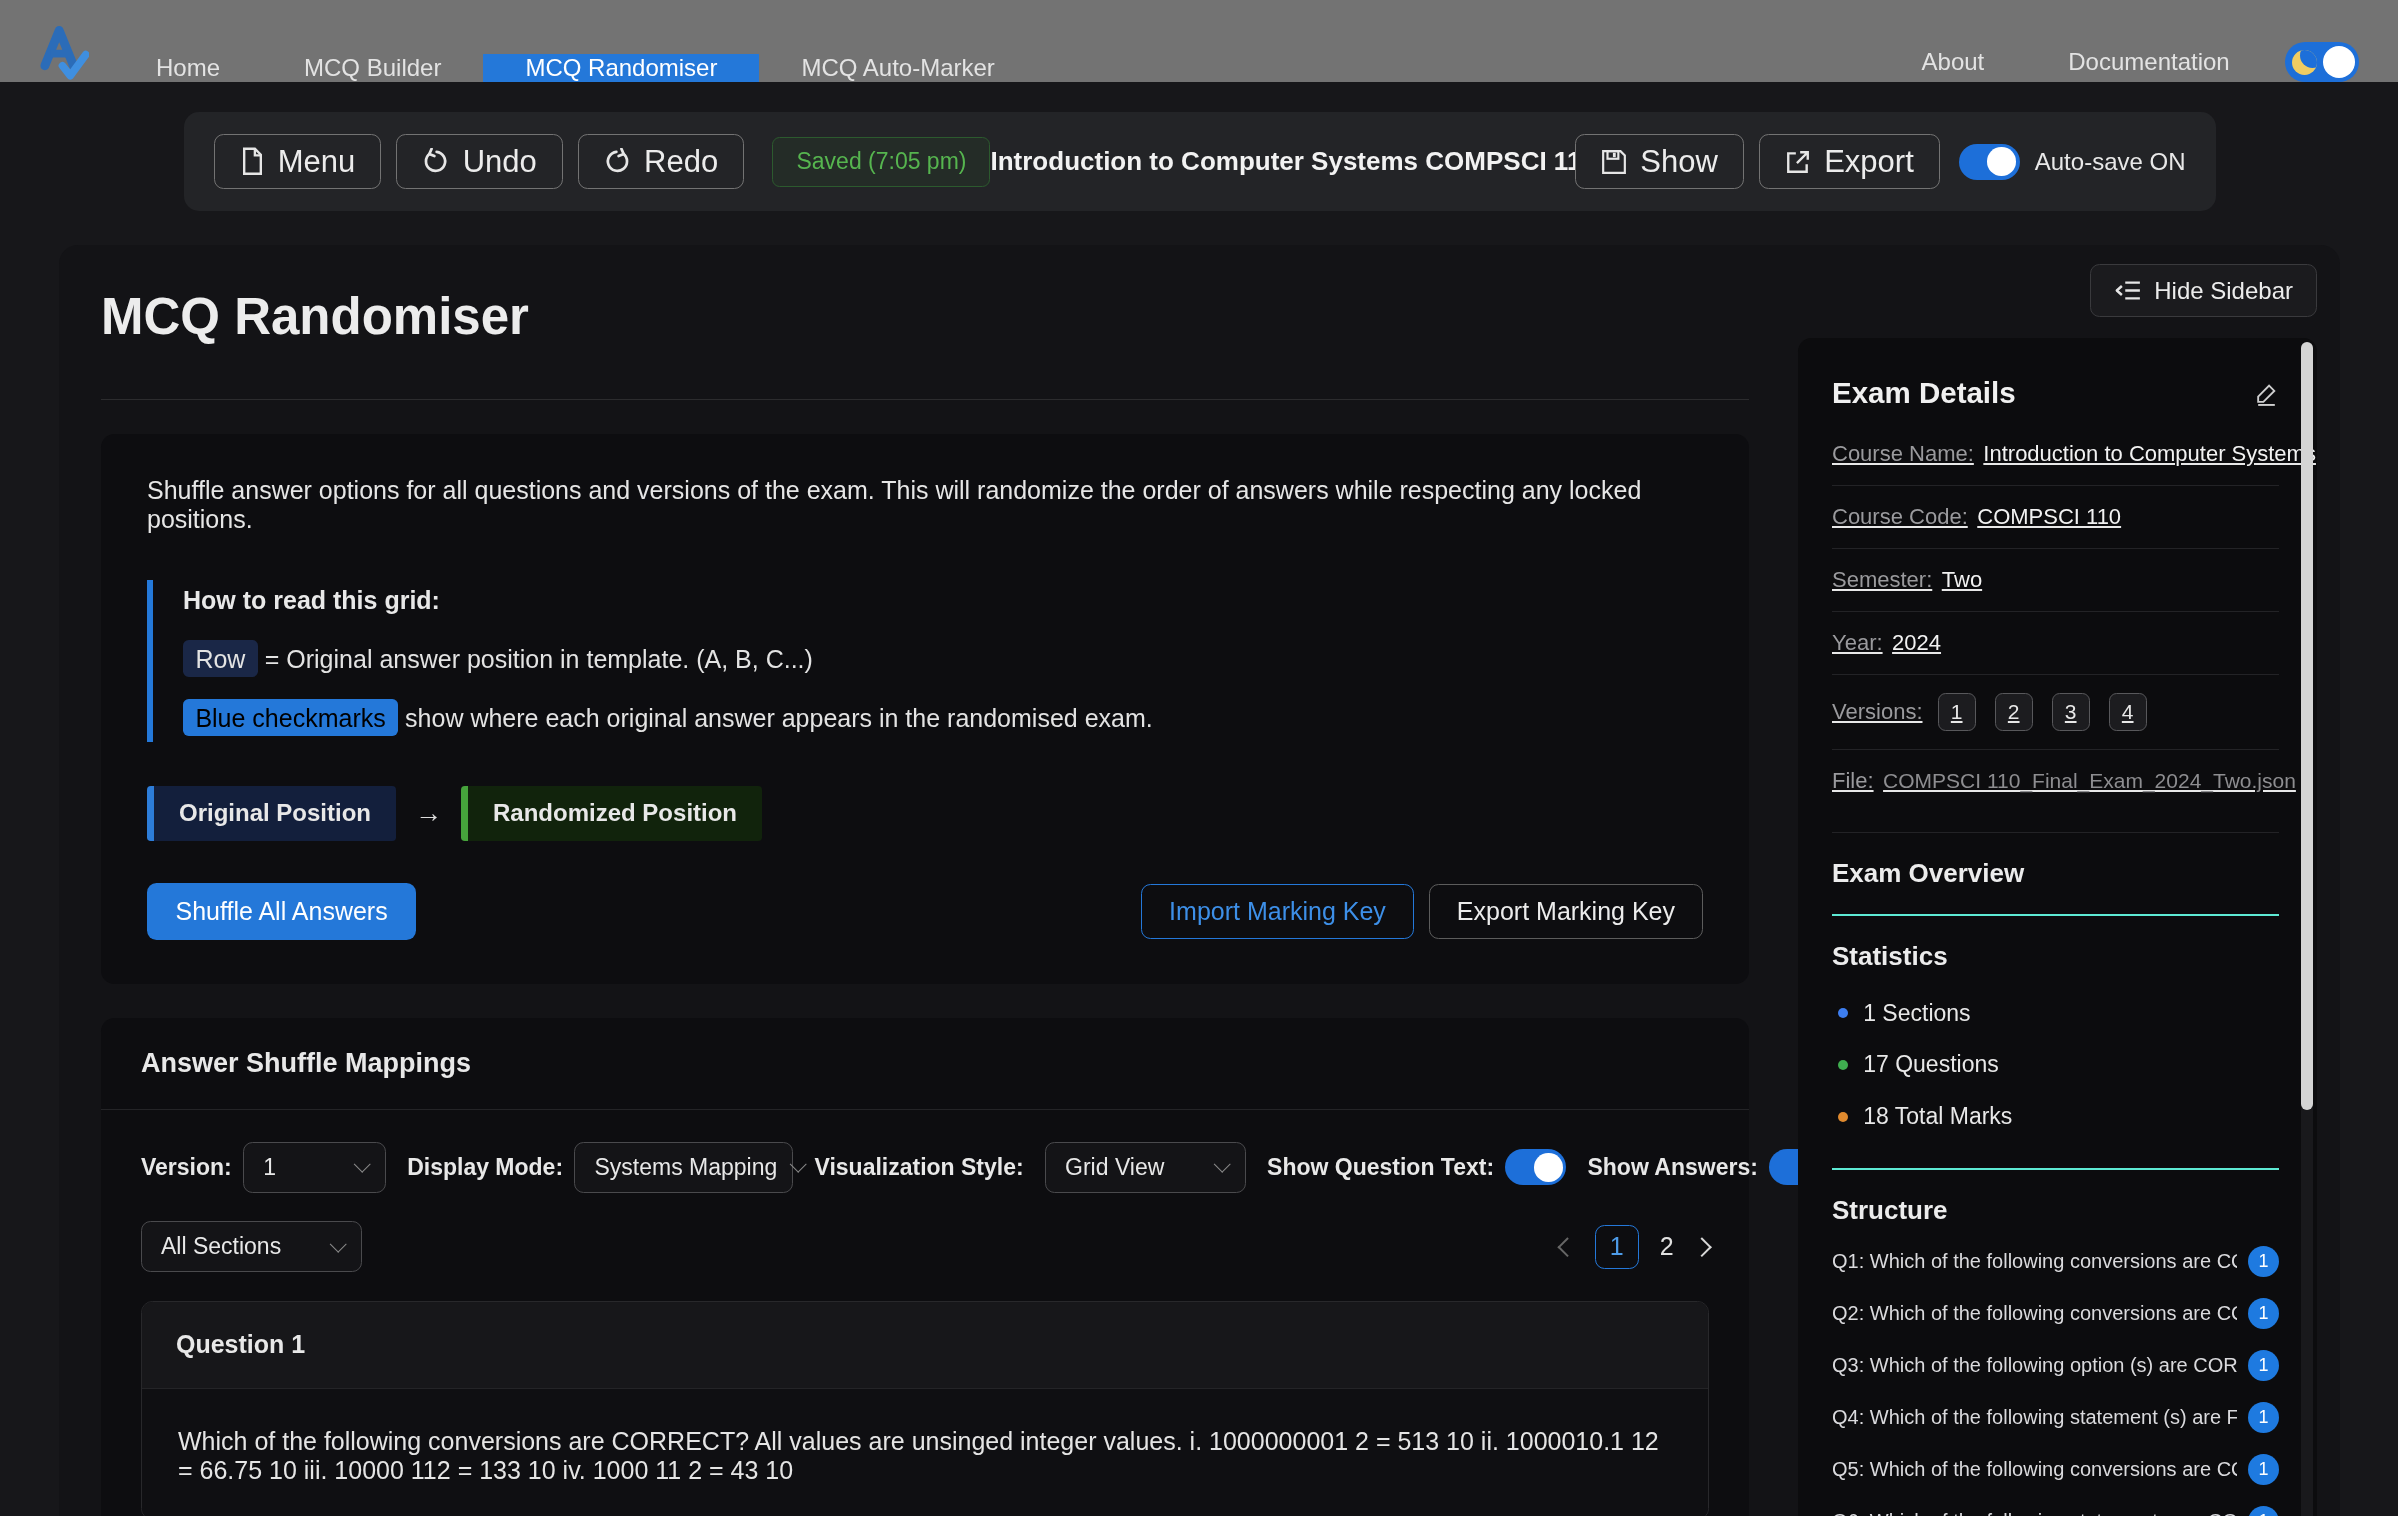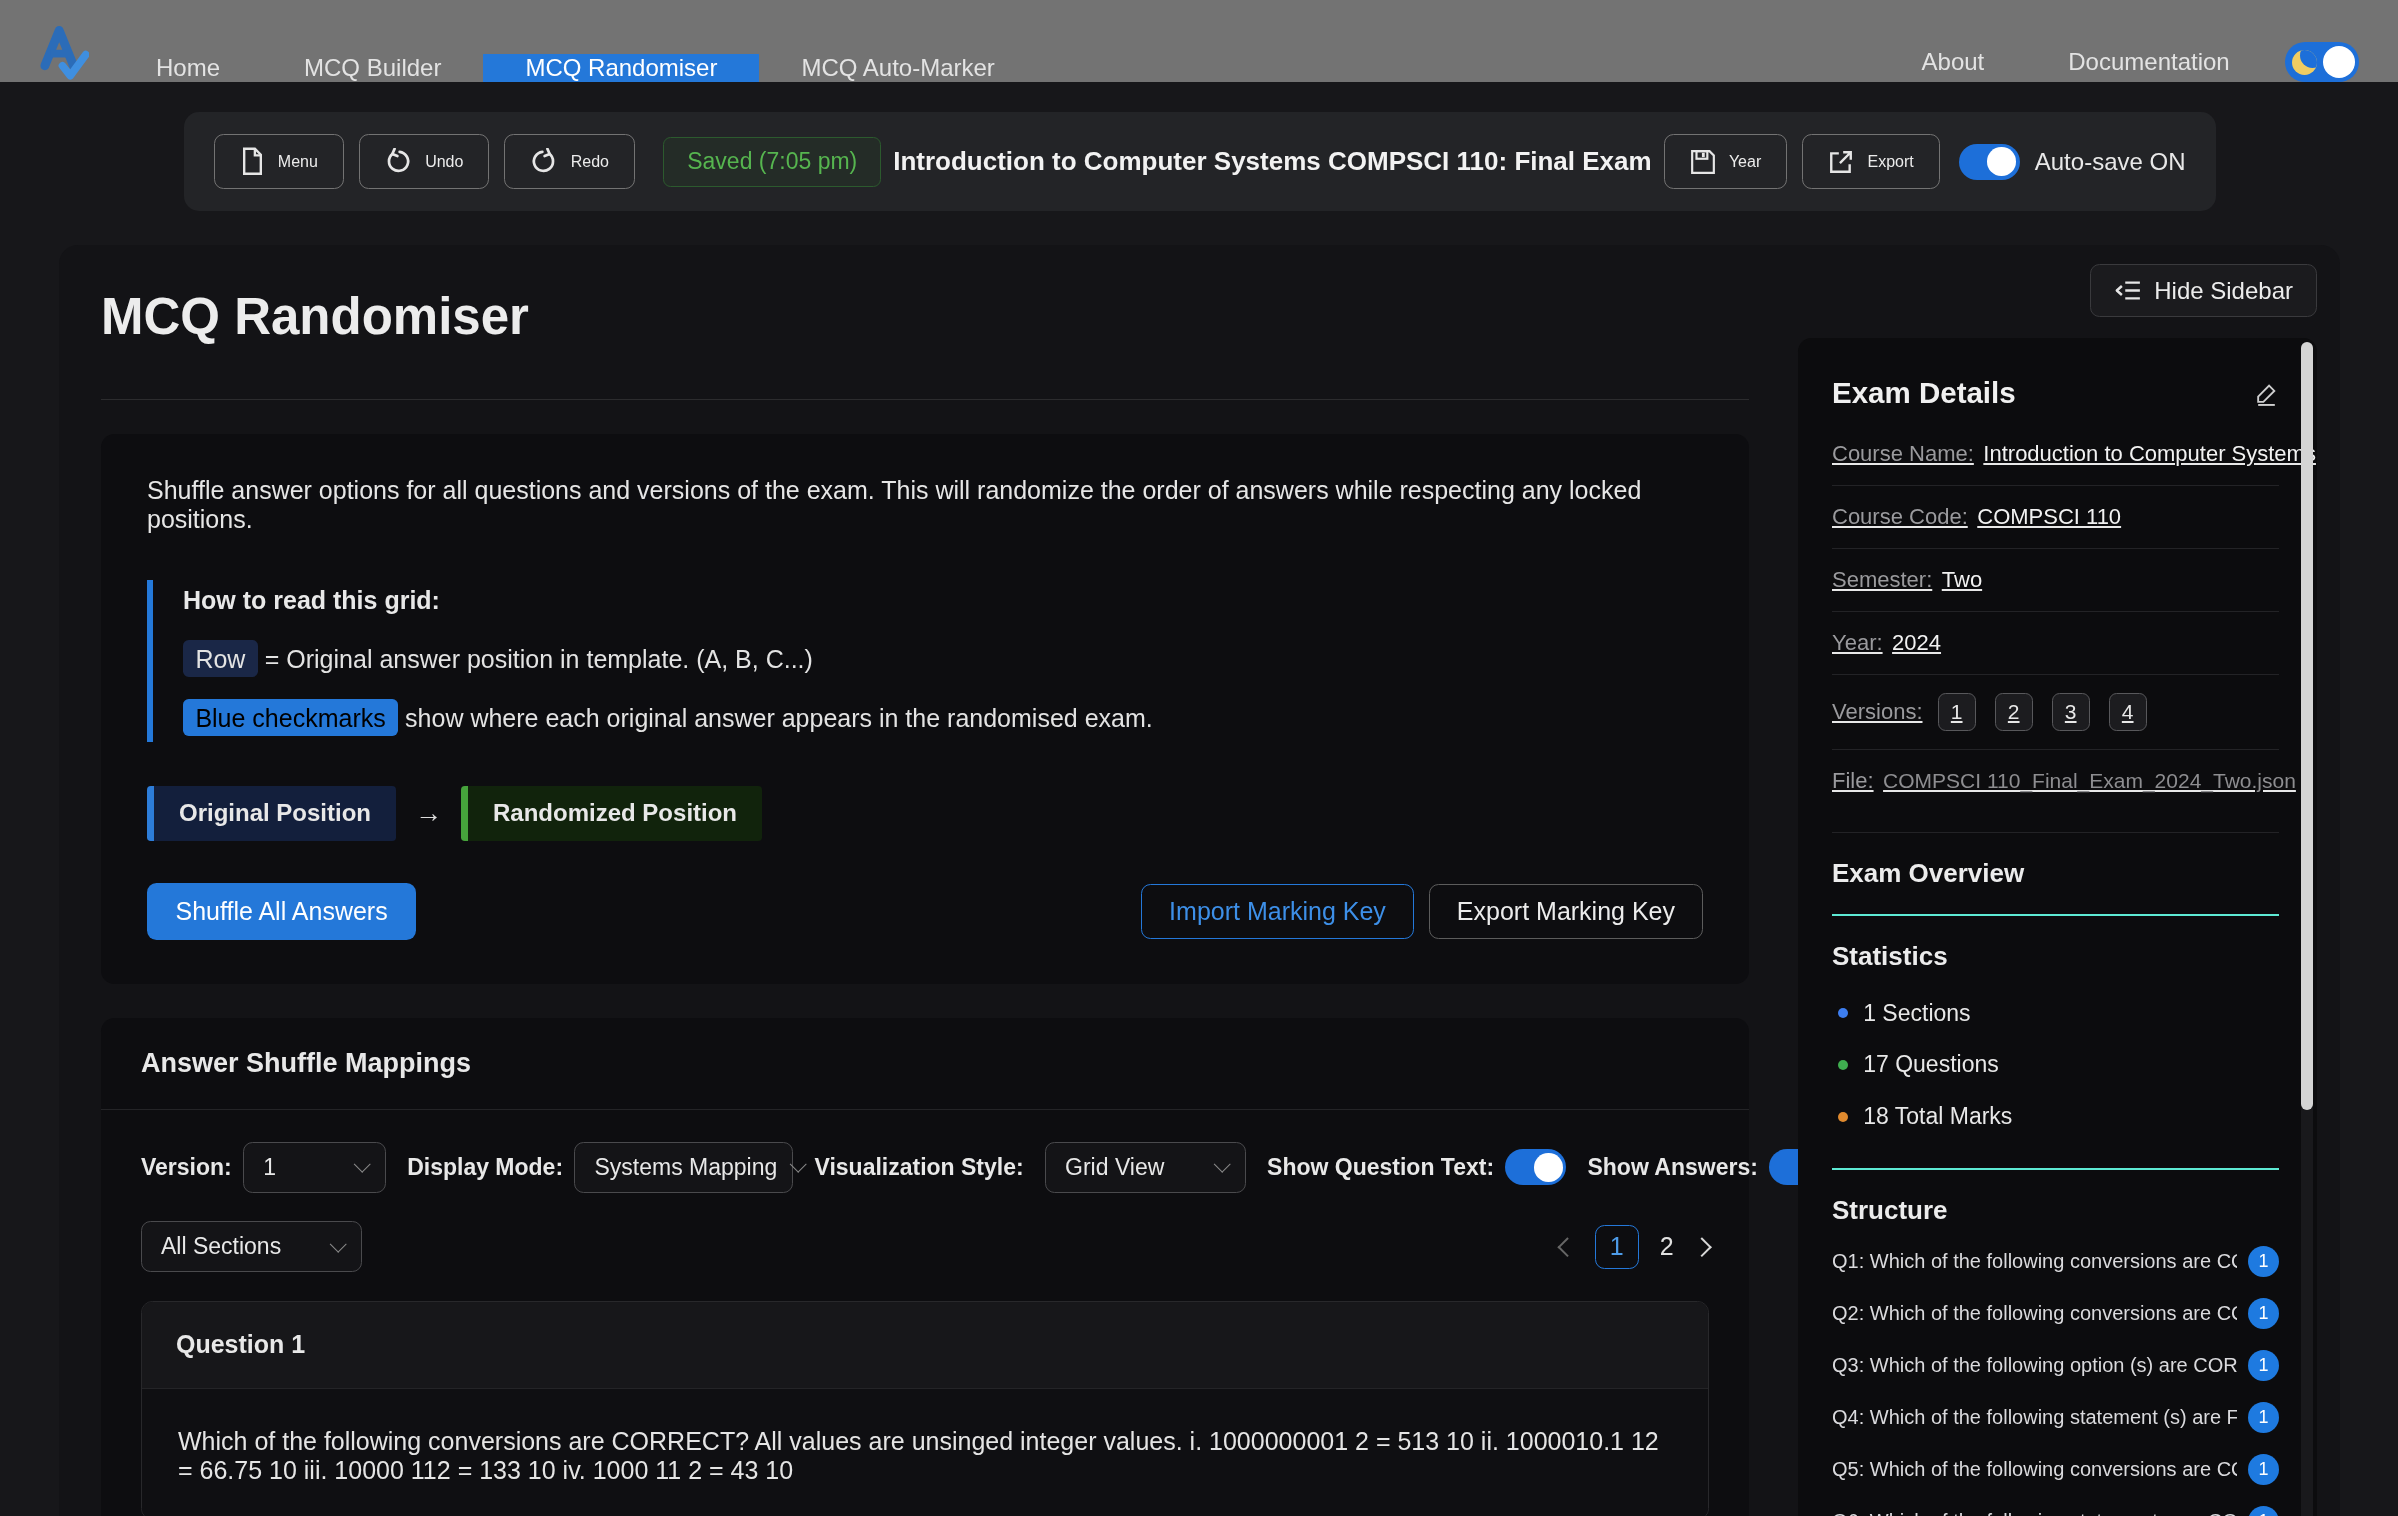--- a/index.html
+++ b/index.html
@@ -32,21 +32,21 @@
     background:#1d6fd9; }
   .theme-knob { position:absolute; right:3.8px; top:3.8px; width:32px; height:32px;
     border-radius:50%; background:#fff; }
   
   .toolbar {
     width:2032px; height:99px; margin:30px auto 0; background:#232427;
     border-radius:15px; display:flex; align-items:center; padding:0 30px;
   }
   .tb-btn {
     display:flex; align-items:center; gap:13.3px; border:1.9px solid #737373;
-    border-radius:9.5px; padding:0 25px; height:55px; font-size:16px; color:#ececec;
+    border-radius:9.5px; padding:0 25px; height:55px; font-size:31px; color:#ececec;
     background:transparent; cursor:pointer; white-space:nowrap; margin-right:15px;
   }
   .tb-icon { display:flex; align-items:center; }
   .saved-badge {
     margin-left:13.3px; color:#56b54f; border:1px solid #2c5a2e; background:rgba(46,96,44,.14);
     border-radius:7.6px; padding:10.5px 23px; font-size:23px; white-space:nowrap;
   }
   .tb-title { flex:1; text-align:center; font-weight:bold; font-size:26px; color:#f2f2f2;
     white-space:nowrap; overflow:hidden; }
   .autosave { display:flex; align-items:center; gap:15px; margin-left:13.3px; white-space:nowrap; font-size:24px; }
@@ -203,21 +203,21 @@
   <span class="saved-badge">Saved (7:05 pm)</span>
   <div class="tb-title">Introduction to Computer Systems COMPSCI 110: Final Exam</div>
   <button class="tb-btn">
     <span class="tb-icon">
       <svg class="icon" width="26" height="26" viewBox="0 0 24 24">
         <path d="M2 2 h16 l4 4 v16 H2 Z" fill="none" stroke="#e6e6e6" stroke-width="2"></path>
         <rect x="6" y="2" width="10" height="7" fill="none" stroke="#e6e6e6" stroke-width="2"></rect>
         <rect x="11" y="3.5" width="2.6" height="4" fill="#e6e6e6"></rect>
       </svg>
     </span>
-    <span>Year</span>
+    <span>Show</span>
   </button>
   <button class="tb-btn" style="margin-right:5.7px;">
     <span class="tb-icon">
       <svg class="icon" width="26" height="26" viewBox="0 0 24 24">
         <path d="M10 4 H3 V21 H20 V14" fill="none" stroke="#e6e6e6" stroke-width="2.2"></path>
         <path d="M14 3 H21 V10 M21 3 L11 13" fill="none" stroke="#e6e6e6" stroke-width="2.2"></path>
       </svg>
     </span>
     <span>Export</span>
   </button>

